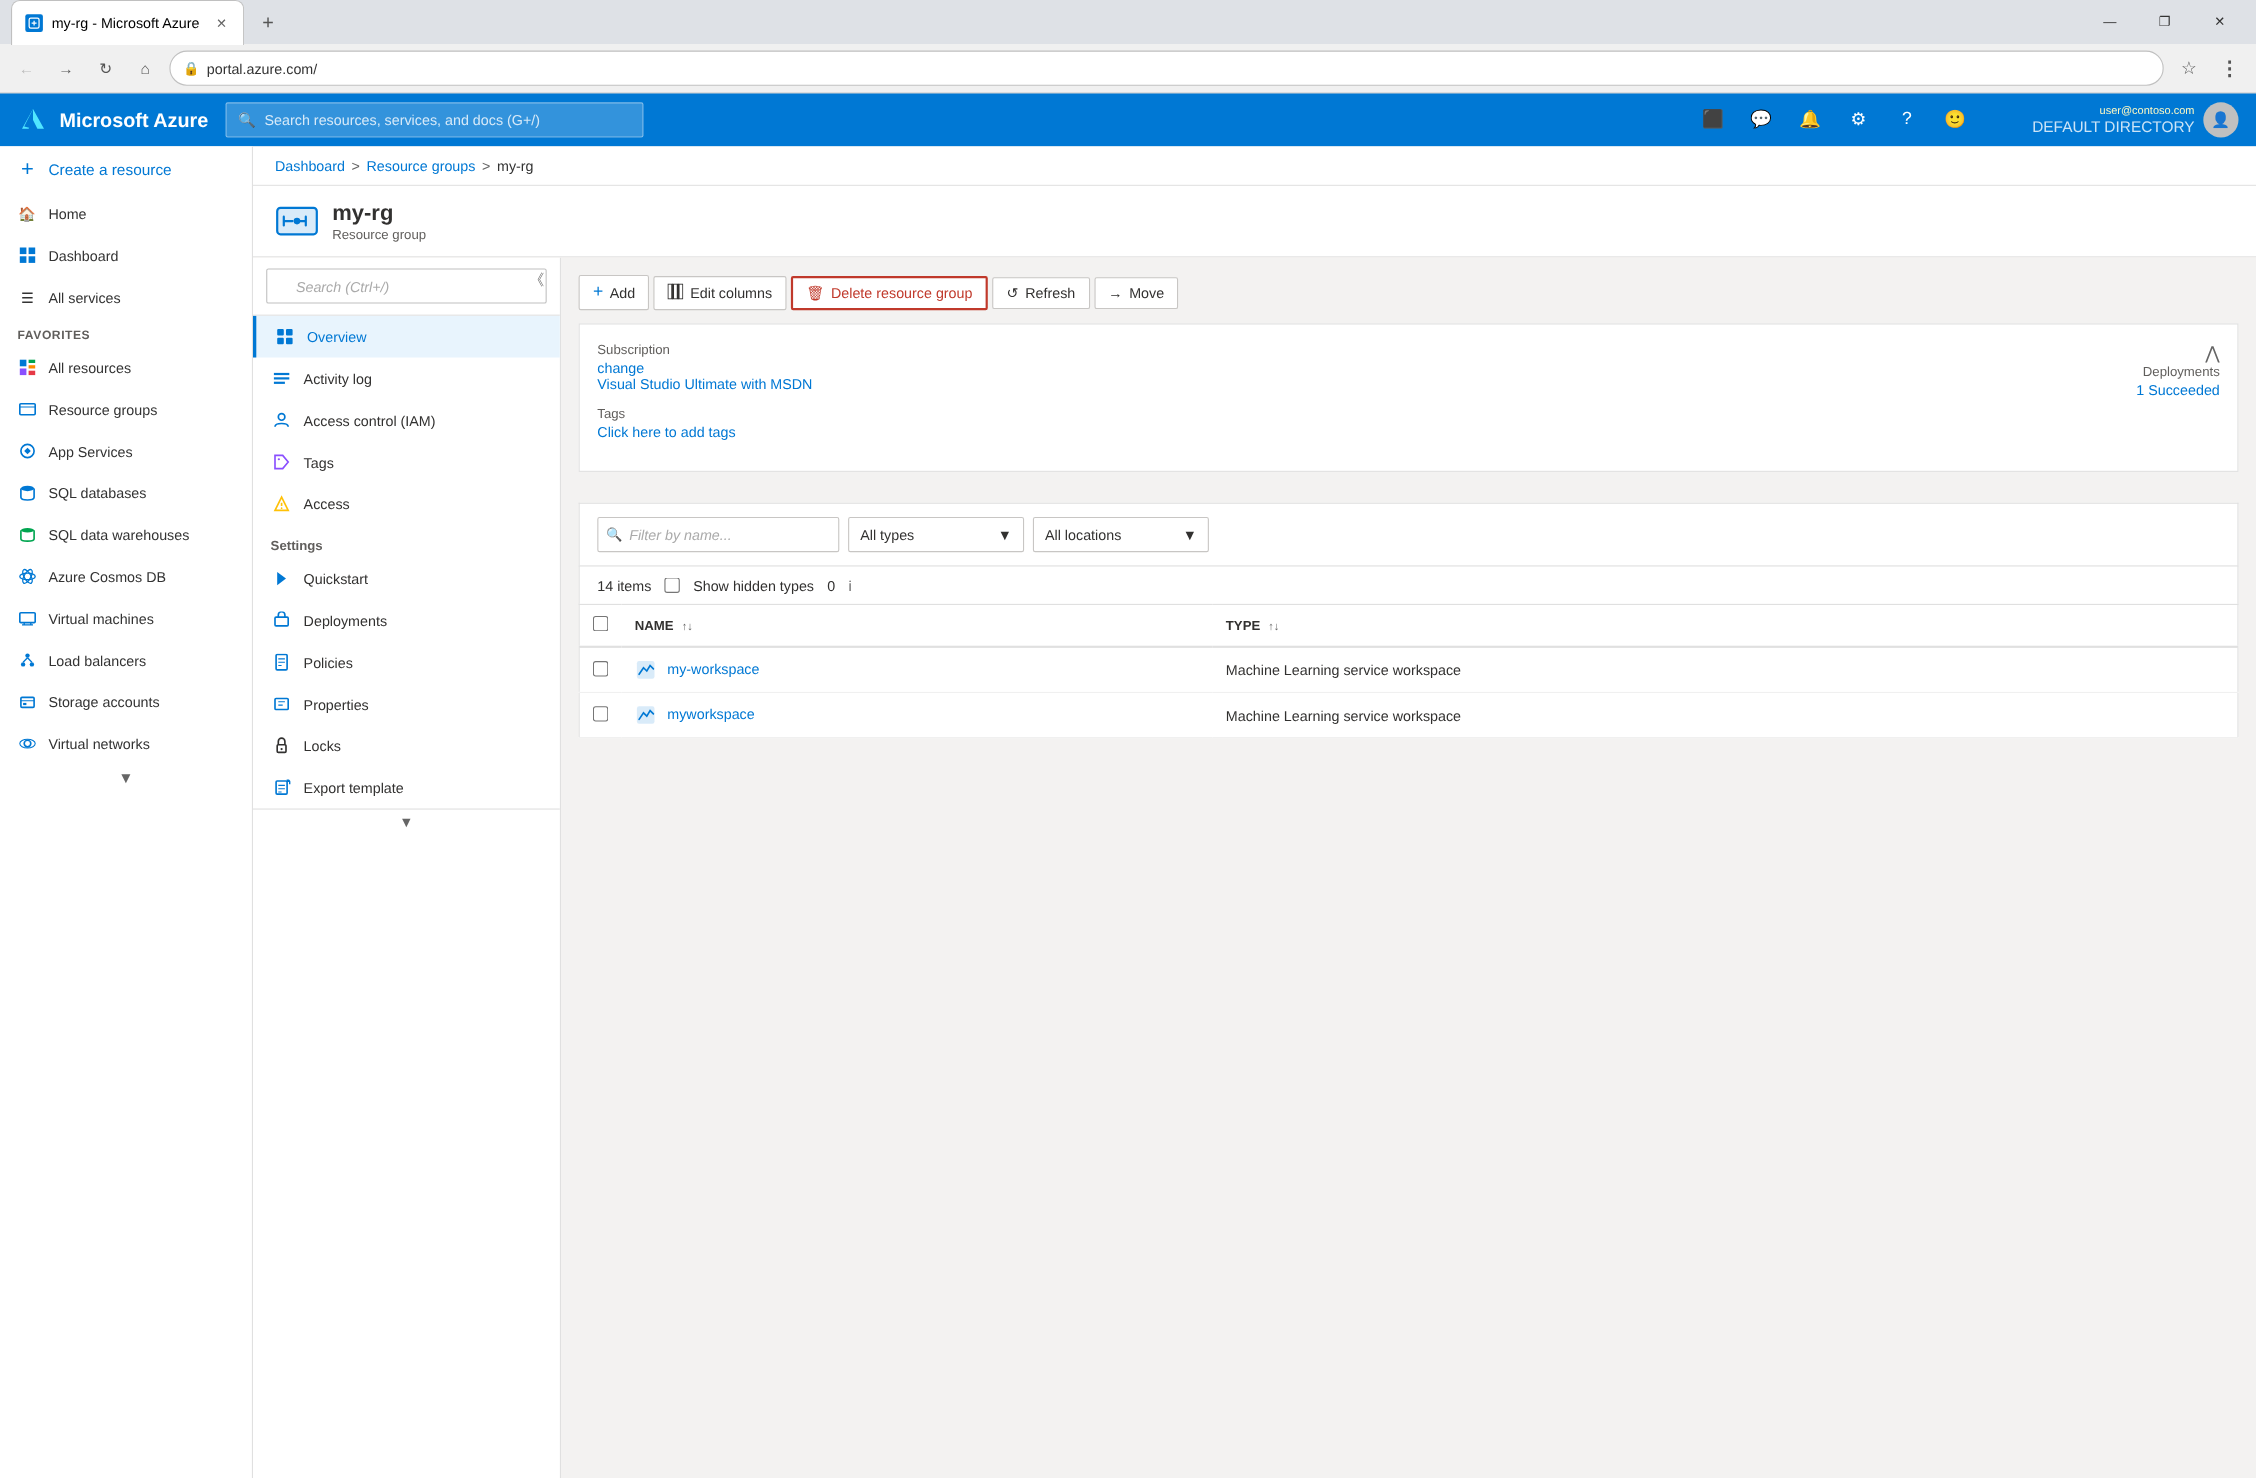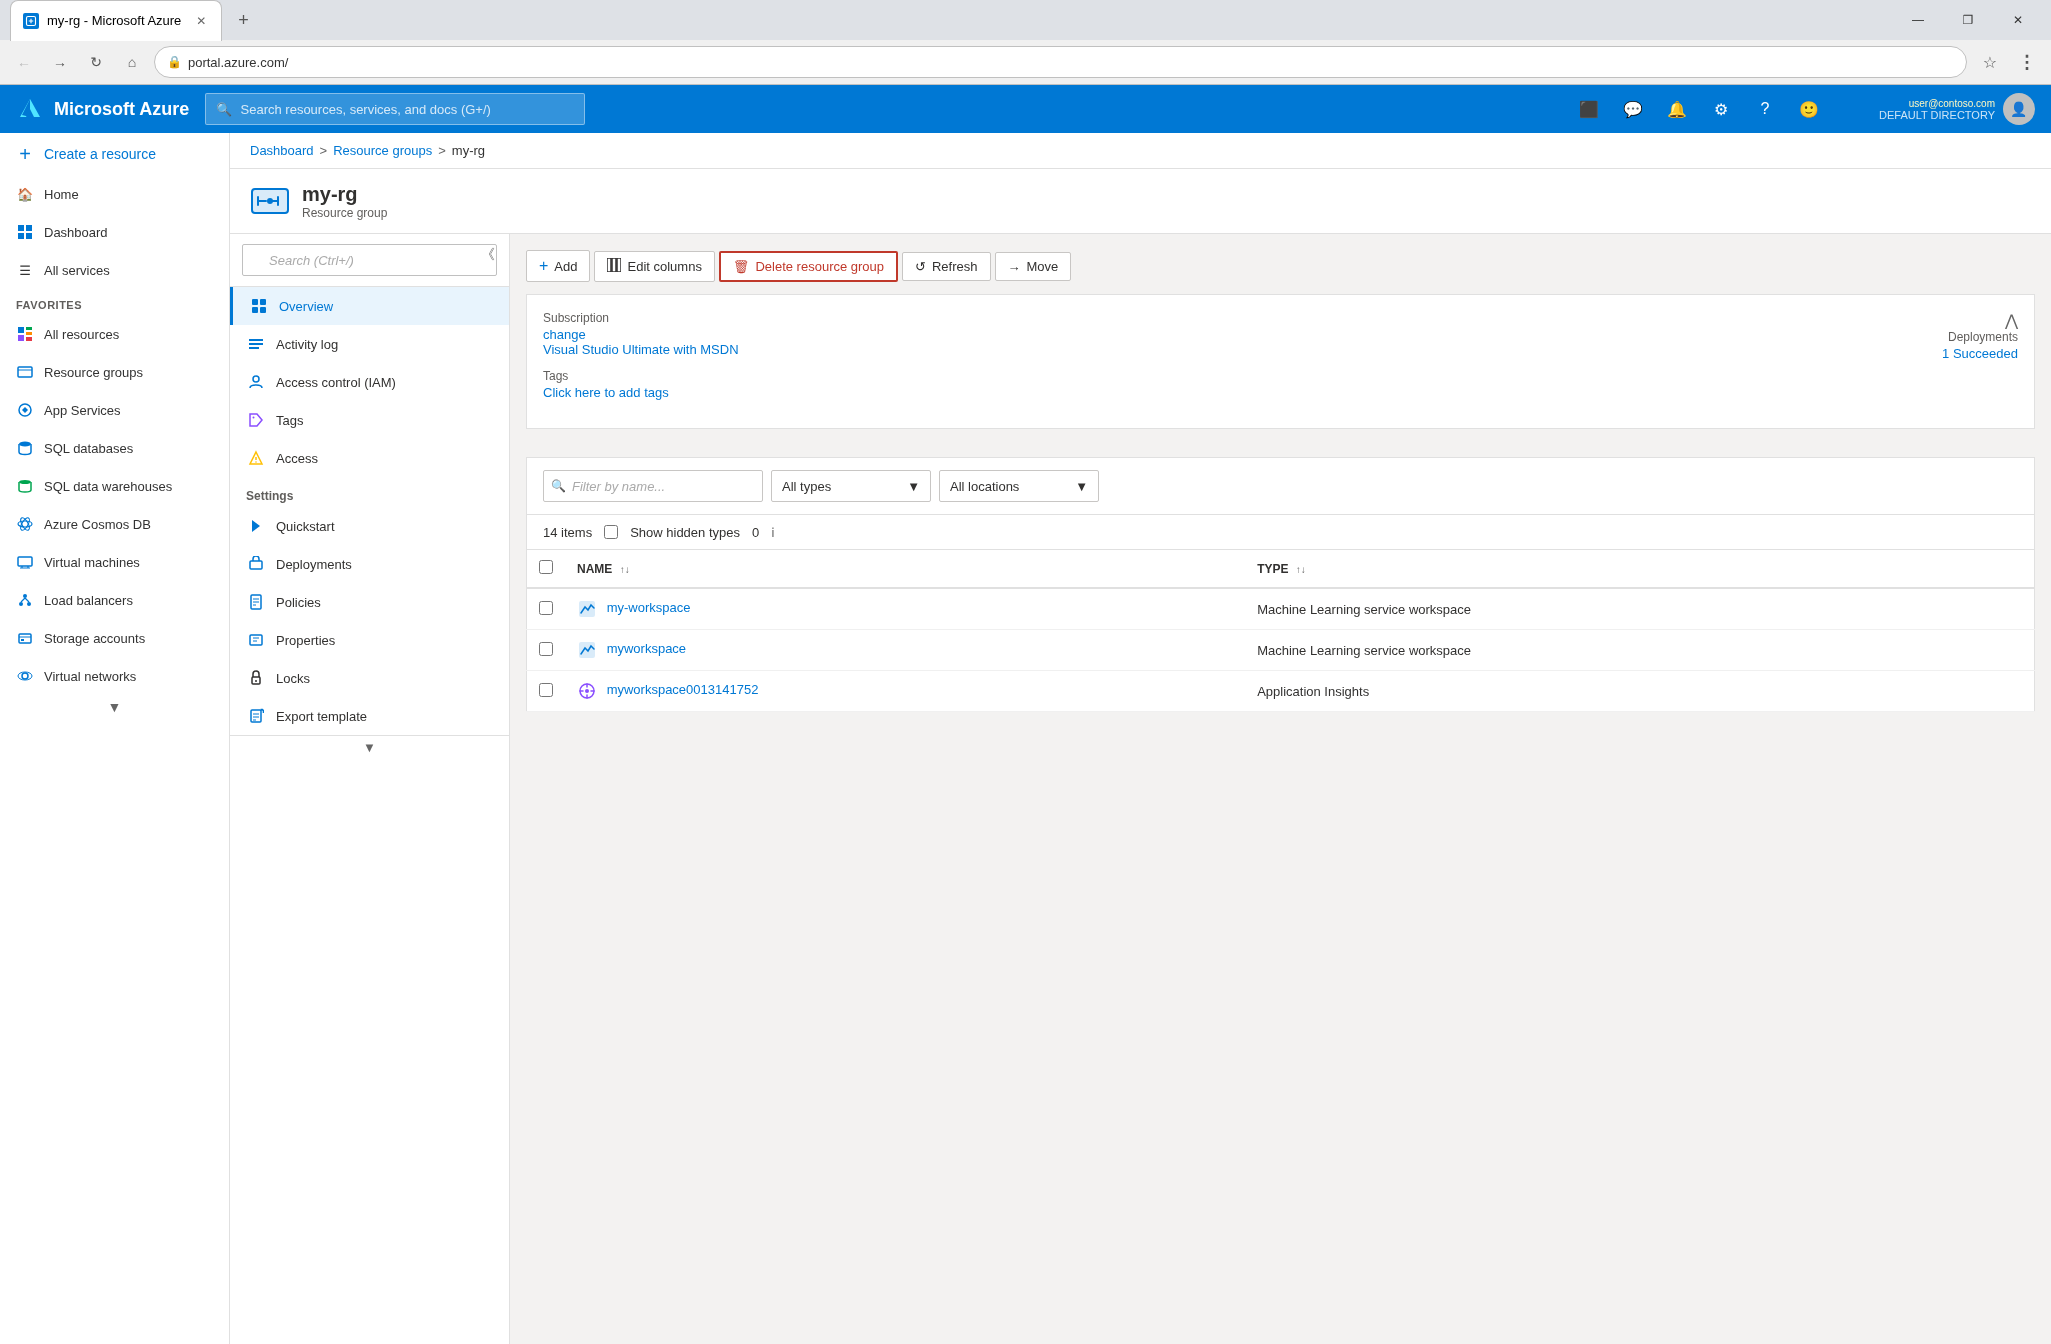--- a/index.html
+++ b/index.html
@@ -52,21 +52,21 @@
       flex: 0 0 380px; height: 32px; background: rgba(255,255,255,0.2);
       border: 1px solid rgba(255,255,255,0.4); border-radius: 2px;
       display: flex; align-items: center; padding: 0 10px; gap: 8px; cursor: text;
     }
     .azure-search span { color: rgba(255,255,255,0.8); font-size: 13px; }
     .azure-header-icons { margin-left: auto; display: flex; align-items: center; gap: 16px; }
     .header-icon { color: #fff; font-size: 16px; cursor: pointer; width: 28px; height: 28px; display: flex; align-items: center; justify-content: center; }
     .header-user { display: flex; align-items: center; gap: 8px; }
     .user-info { text-align: right; }
     .user-email { font-size: 10px; color: #fef9c3; }
-    .user-tenant { font-size: 11px; color: rgba(255,255,255,0.8); padding-left: 40px; }
+    .user-tenant { font-size: 14px; color: rgba(255,255,255,0.8); padding-left: 40px; }
     .user-avatar { width: 32px; height: 32px; border-radius: 50%; background: #c0c0c0; display: flex; align-items: center; justify-content: center; font-size: 14px; color: #555; }
 
     
     .main-layout { display: flex; height: calc(100vh - 132px); }
 
     
     .sidebar {
       width: 230px; background: #fff; border-right: 1px solid #e0e0e0;
       overflow-y: auto; flex-shrink: 0;
     }
@@ -682,35 +682,19 @@
       <span class="row-icon">
                     <svg width="20" height="20" viewBox="0 0 20 20">
                       <rect x="2" y="2" width="16" height="16" rx="2" fill="#0078d4" opacity="0.15"></rect>
                       <path d="M4 14 L8 8 L11 11 L14 6 L17 9" fill="none" stroke="#0078d4" stroke-width="1.5" stroke-linecap="round"></path>
                     </svg>
                   </span>
       <a href="#" class="resource-link">myworkspace</a>
     </td>
     <td>Machine Learning service workspace</td>
   </tr>
-              <tr>
-    <td>
-      <input type="checkbox" class="checkbox-small" style="">
-    </td>
-    <td>
-      <span class="row-icon">
-                    <svg width="20" height="20" viewBox="0 0 20 20">
-                      <circle cx="10" cy="10" r="7" fill="none" stroke="#8a4fff" stroke-width="1.5"></circle>
-                      <circle cx="10" cy="10" r="2" fill="#8a4fff"></circle>
-                      <path d="M10 3 L10 6 M10 14 L10 17 M3 10 L6 10 M14 10 L17 10" stroke="#8a4fff" stroke-width="1.5" stroke-linecap="round"></path>
-                    </svg>
-                  </span>
-      <a href="#" class="resource-link">myworkspace0013141752</a>
-    </td>
-    <td>Application Insights</td>
-  </tr>
             </tbody>
         </table>
 
       </div>
     </div>
   </div>
 </div>
 
 </body></html>

